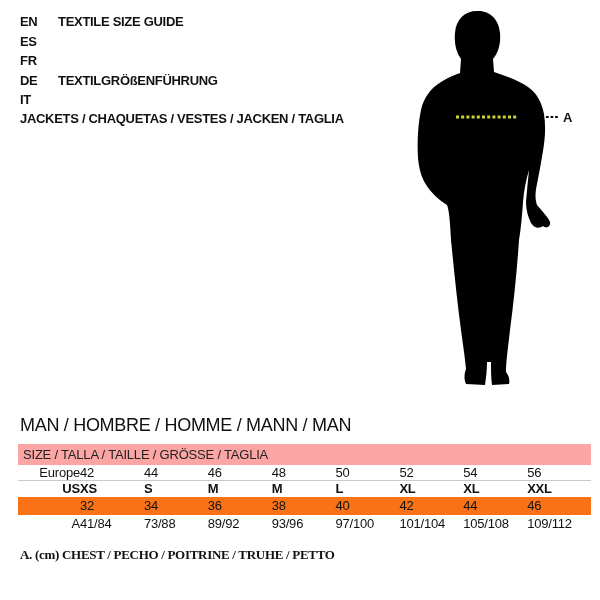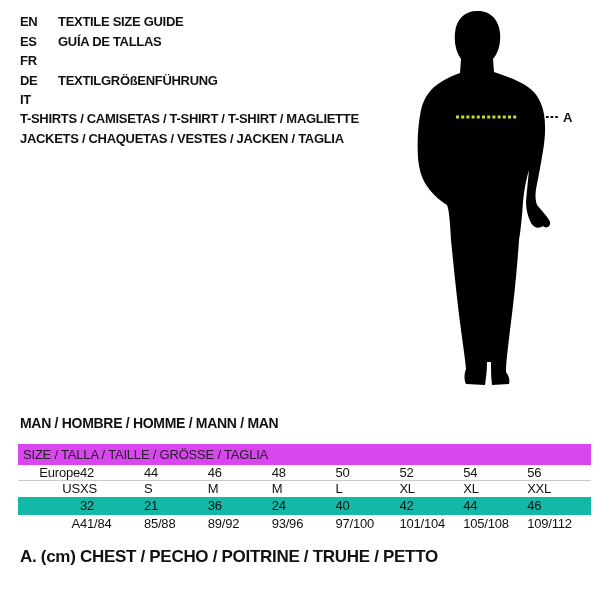--- a/index.html
+++ b/index.html
@@ -17,62 +17,60 @@
 
   
   .categories{left:20px;top:109px;width:420px;}
   .cat-line{font-size:13px;font-weight:700;letter-spacing:-0.3px;line-height:19.5px;white-space:nowrap;}
 
   
   .figure-wrap{left:395px;top:0;width:205px;height:400px;}
   .figure-wrap svg{display:block;}
 
   
-  .section-title{left:20px;top:415px;font-size:14px;font-weight:700;letter-spacing:-0.3px;white-space:nowrap;}
+  .section-title{left:20px;top:415px;font-size:18px;font-weight:400;letter-spacing:-0.3px;white-space:nowrap;}
 
   
   .size-table{left:18px;top:444px;width:573px;font-size:13px;letter-spacing:-0.2px;}
-  .st-header{height:21px;line-height:21px;background:#d946ef;color:#222;padding-left:5px;white-space:nowrap;}
+  .st-header{height:21px;line-height:21px;background:#fca5a5;color:#222;padding-left:5px;white-space:nowrap;}
   .st-row{display:grid;grid-template-columns:62px repeat(8,1fr);align-items:center;}
   .st-row .st-label{padding-left:3px;text-align:right;}
   .st-cell{text-align:left;}
   .st-row.row-europe{height:15px;line-height:15px;border-bottom:1px solid #c9c9c9;}
-  .st-row.row-us{height:16px;line-height:16px;}
-  .st-row.row-usnum{height:18px;line-height:18px;background:#14b8a6;}
+  .st-row.row-us{height:16px;line-height:16px;font-weight:bold;}
+  .st-row.row-usnum{height:18px;line-height:18px;background:#f97316;}
   .st-row.row-a{height:17px;line-height:17px;}
 
   
-  .footnote{left:20px;top:547px;font-size:17px;font-weight:700;letter-spacing:-0.3px;white-space:nowrap;}
+  .footnote{left:20px;top:547px;font-size:13px;font-weight:700;letter-spacing:-0.3px;white-space:nowrap;font-family:Liberation Serif, serif;}
 </style>
 </head>
 <body>
 
 <div class="abs lang-list">
   <div class="lang-row">
     <span class="lang-code">EN</span>
     <span class="lang-label">TEXTILE SIZE GUIDE</span>
   </div>
   <div class="lang-row">
     <span class="lang-code">ES</span>
-    <span class="lang-label">GUÍA DE TALLAS</span>
   </div>
   <div class="lang-row">
     <span class="lang-code">FR</span>
   </div>
   <div class="lang-row">
     <span class="lang-code">DE</span>
     <span class="lang-label">TEXTILGRÖßENFÜHRUNG</span>
   </div>
   <div class="lang-row">
     <span class="lang-code">IT</span>
   </div>
 </div>
 
 <div class="abs categories">
-  <div class="cat-line">T-SHIRTS / CAMISETAS / T-SHIRT / T-SHIRT / MAGLIETTE</div>
   <div class="cat-line">JACKETS / CHAQUETAS / VESTES / JACKEN / TAGLIA</div>
 </div>
 
 <div class="abs figure-wrap">
   <svg width="205" height="400" viewBox="0 0 205 400" xmlns="http://www.w3.org/2000/svg">
     <path d="M 82 11
          C 94 10 104 19 105 33
          C 106 44 103 53 98 59
          L 99 72
          C 110 76 123 80 133 87
@@ -138,33 +136,33 @@
     <span class="st-cell">M</span>
     <span class="st-cell">L</span>
     <span class="st-cell">XL</span>
     <span class="st-cell">XL</span>
     <span class="st-cell">XXL</span>
   </div>
 
   <div class="st-row row-usnum">
     <span class="st-label"></span>
     <span class="st-cell">32</span>
-    <span class="st-cell">21</span>
+    <span class="st-cell">34</span>
     <span class="st-cell">36</span>
-    <span class="st-cell">24</span>
+    <span class="st-cell">38</span>
     <span class="st-cell">40</span>
     <span class="st-cell">42</span>
     <span class="st-cell">44</span>
     <span class="st-cell">46</span>
   </div>
 
   <div class="st-row row-a">
     <span class="st-label">A</span>
     <span class="st-cell">41/84</span>
-    <span class="st-cell">85/88</span>
+    <span class="st-cell">73/88</span>
     <span class="st-cell">89/92</span>
     <span class="st-cell">93/96</span>
     <span class="st-cell">97/100</span>
     <span class="st-cell">101/104</span>
     <span class="st-cell">105/108</span>
     <span class="st-cell">109/112</span>
   </div>
 </div>
 
 <div class="abs footnote">A. (cm) CHEST / PECHO / POITRINE / TRUHE / PETTO</div>

